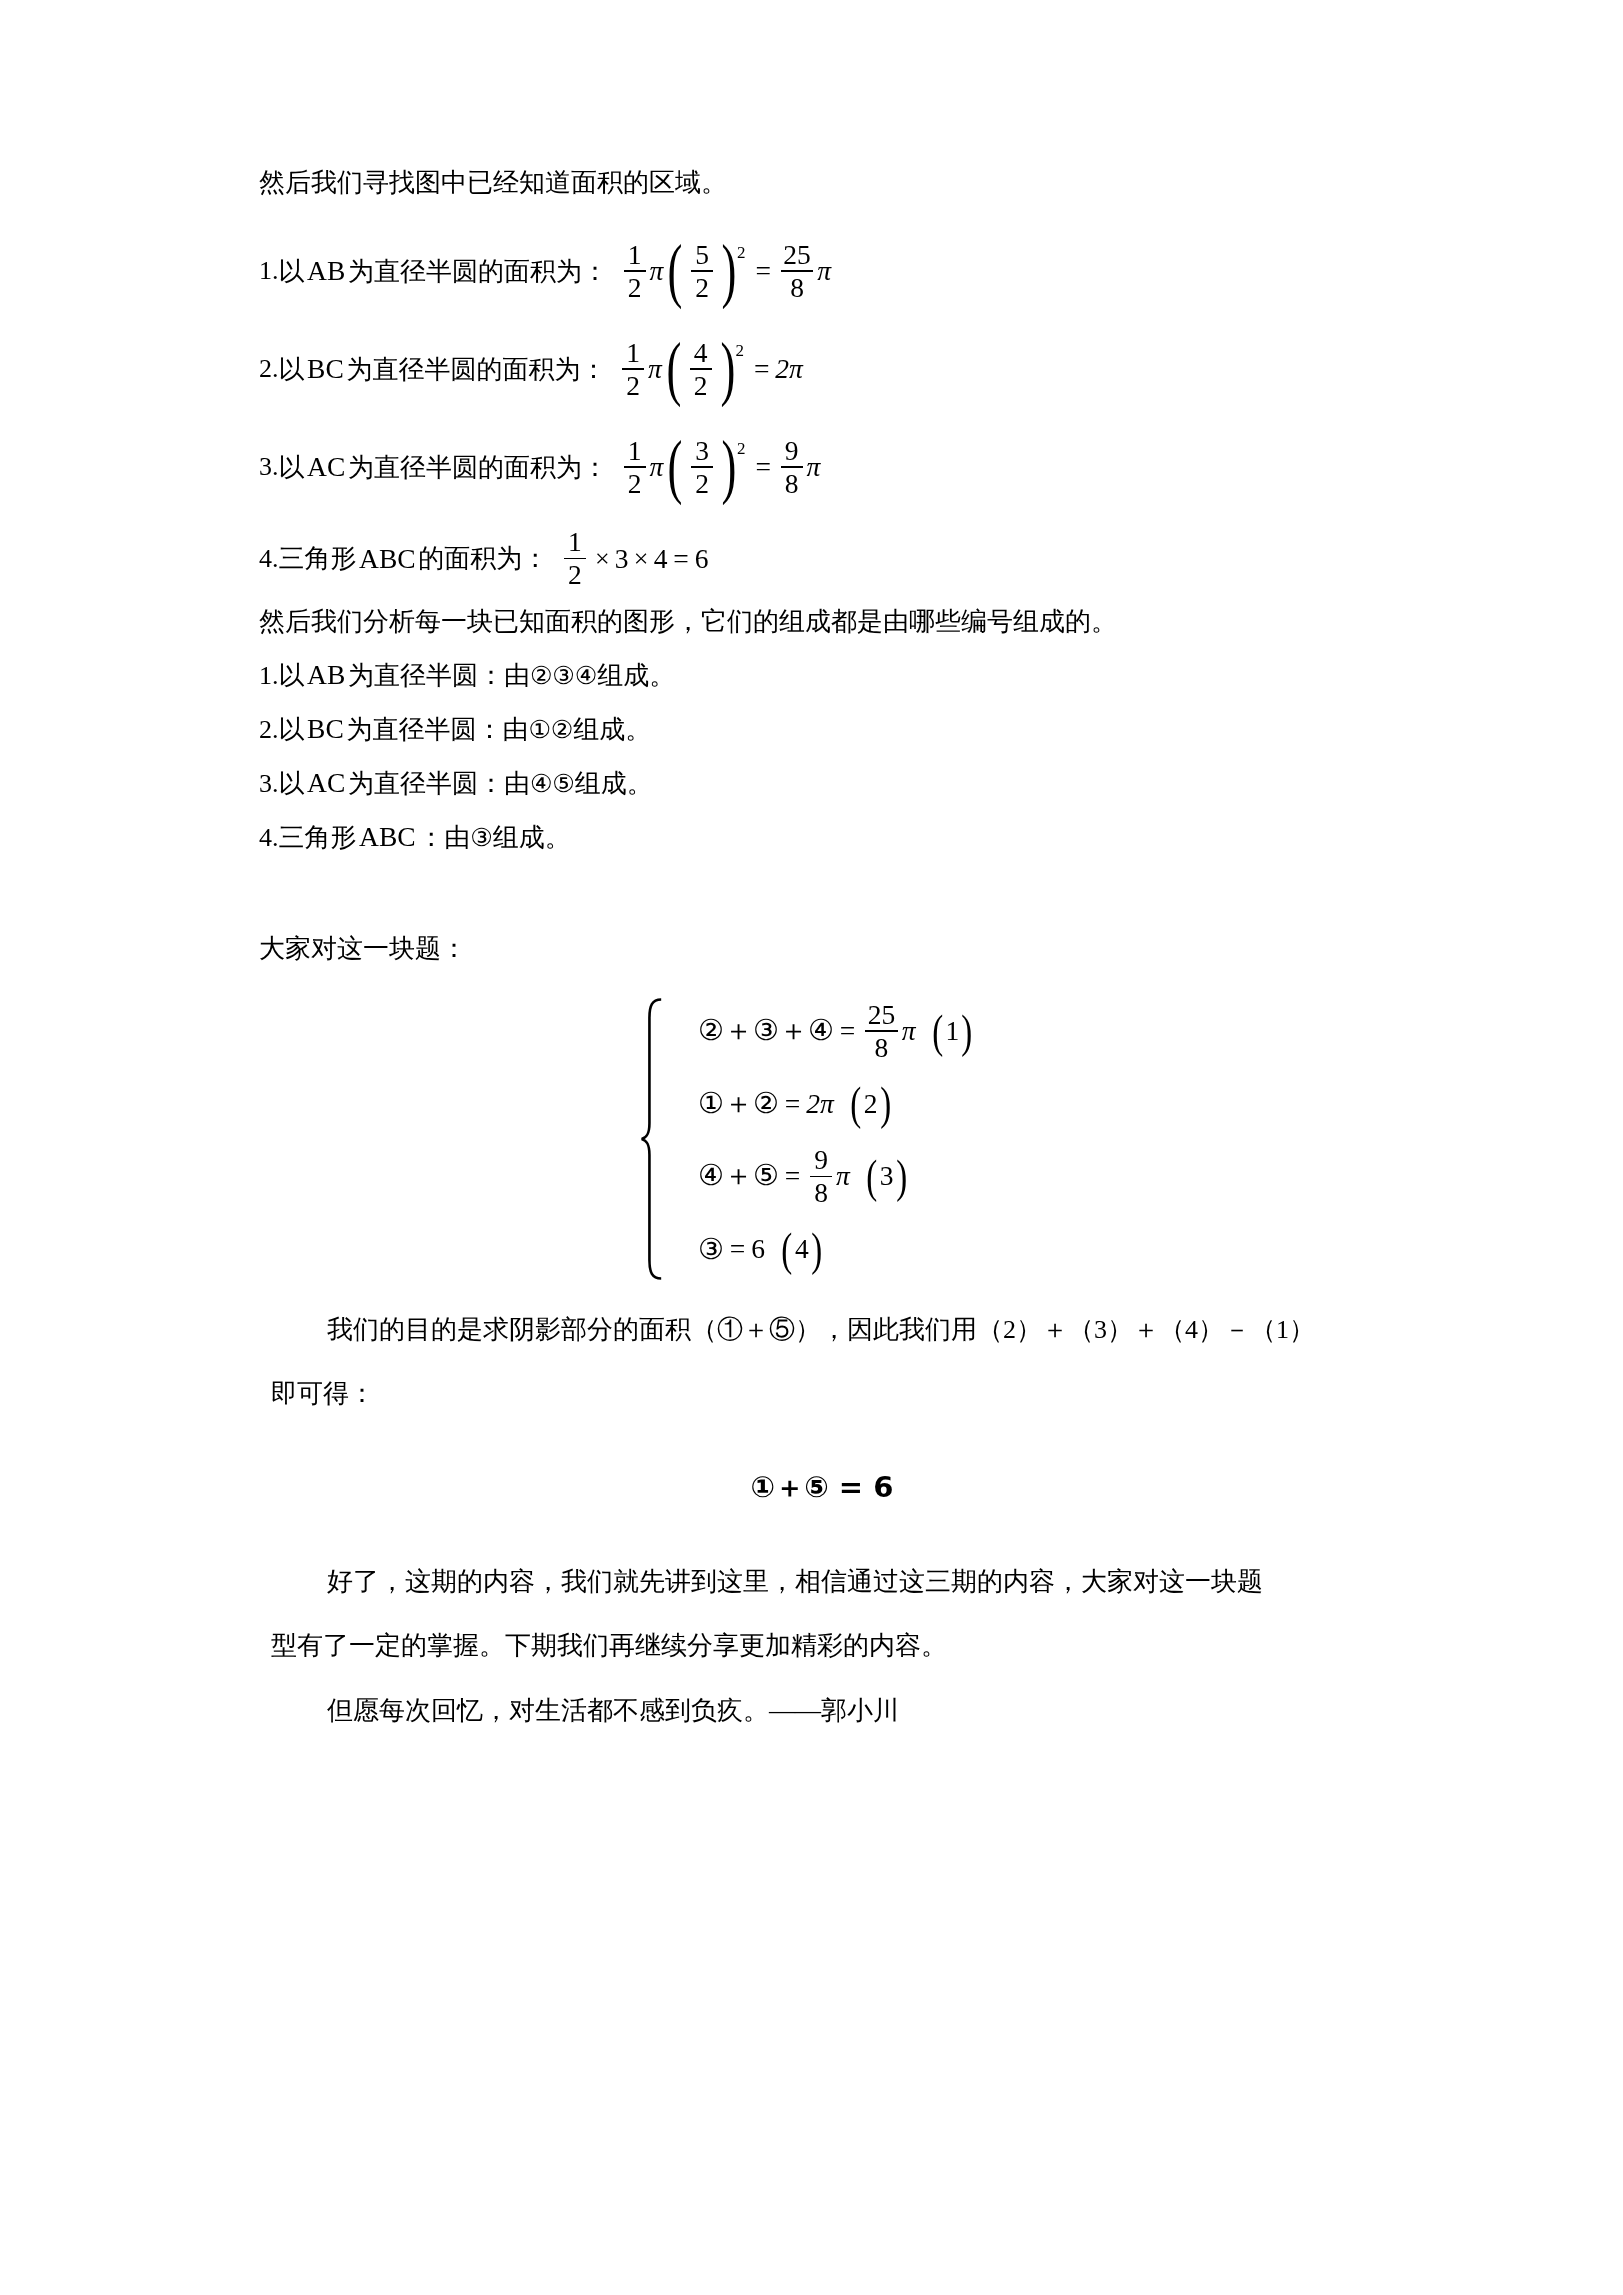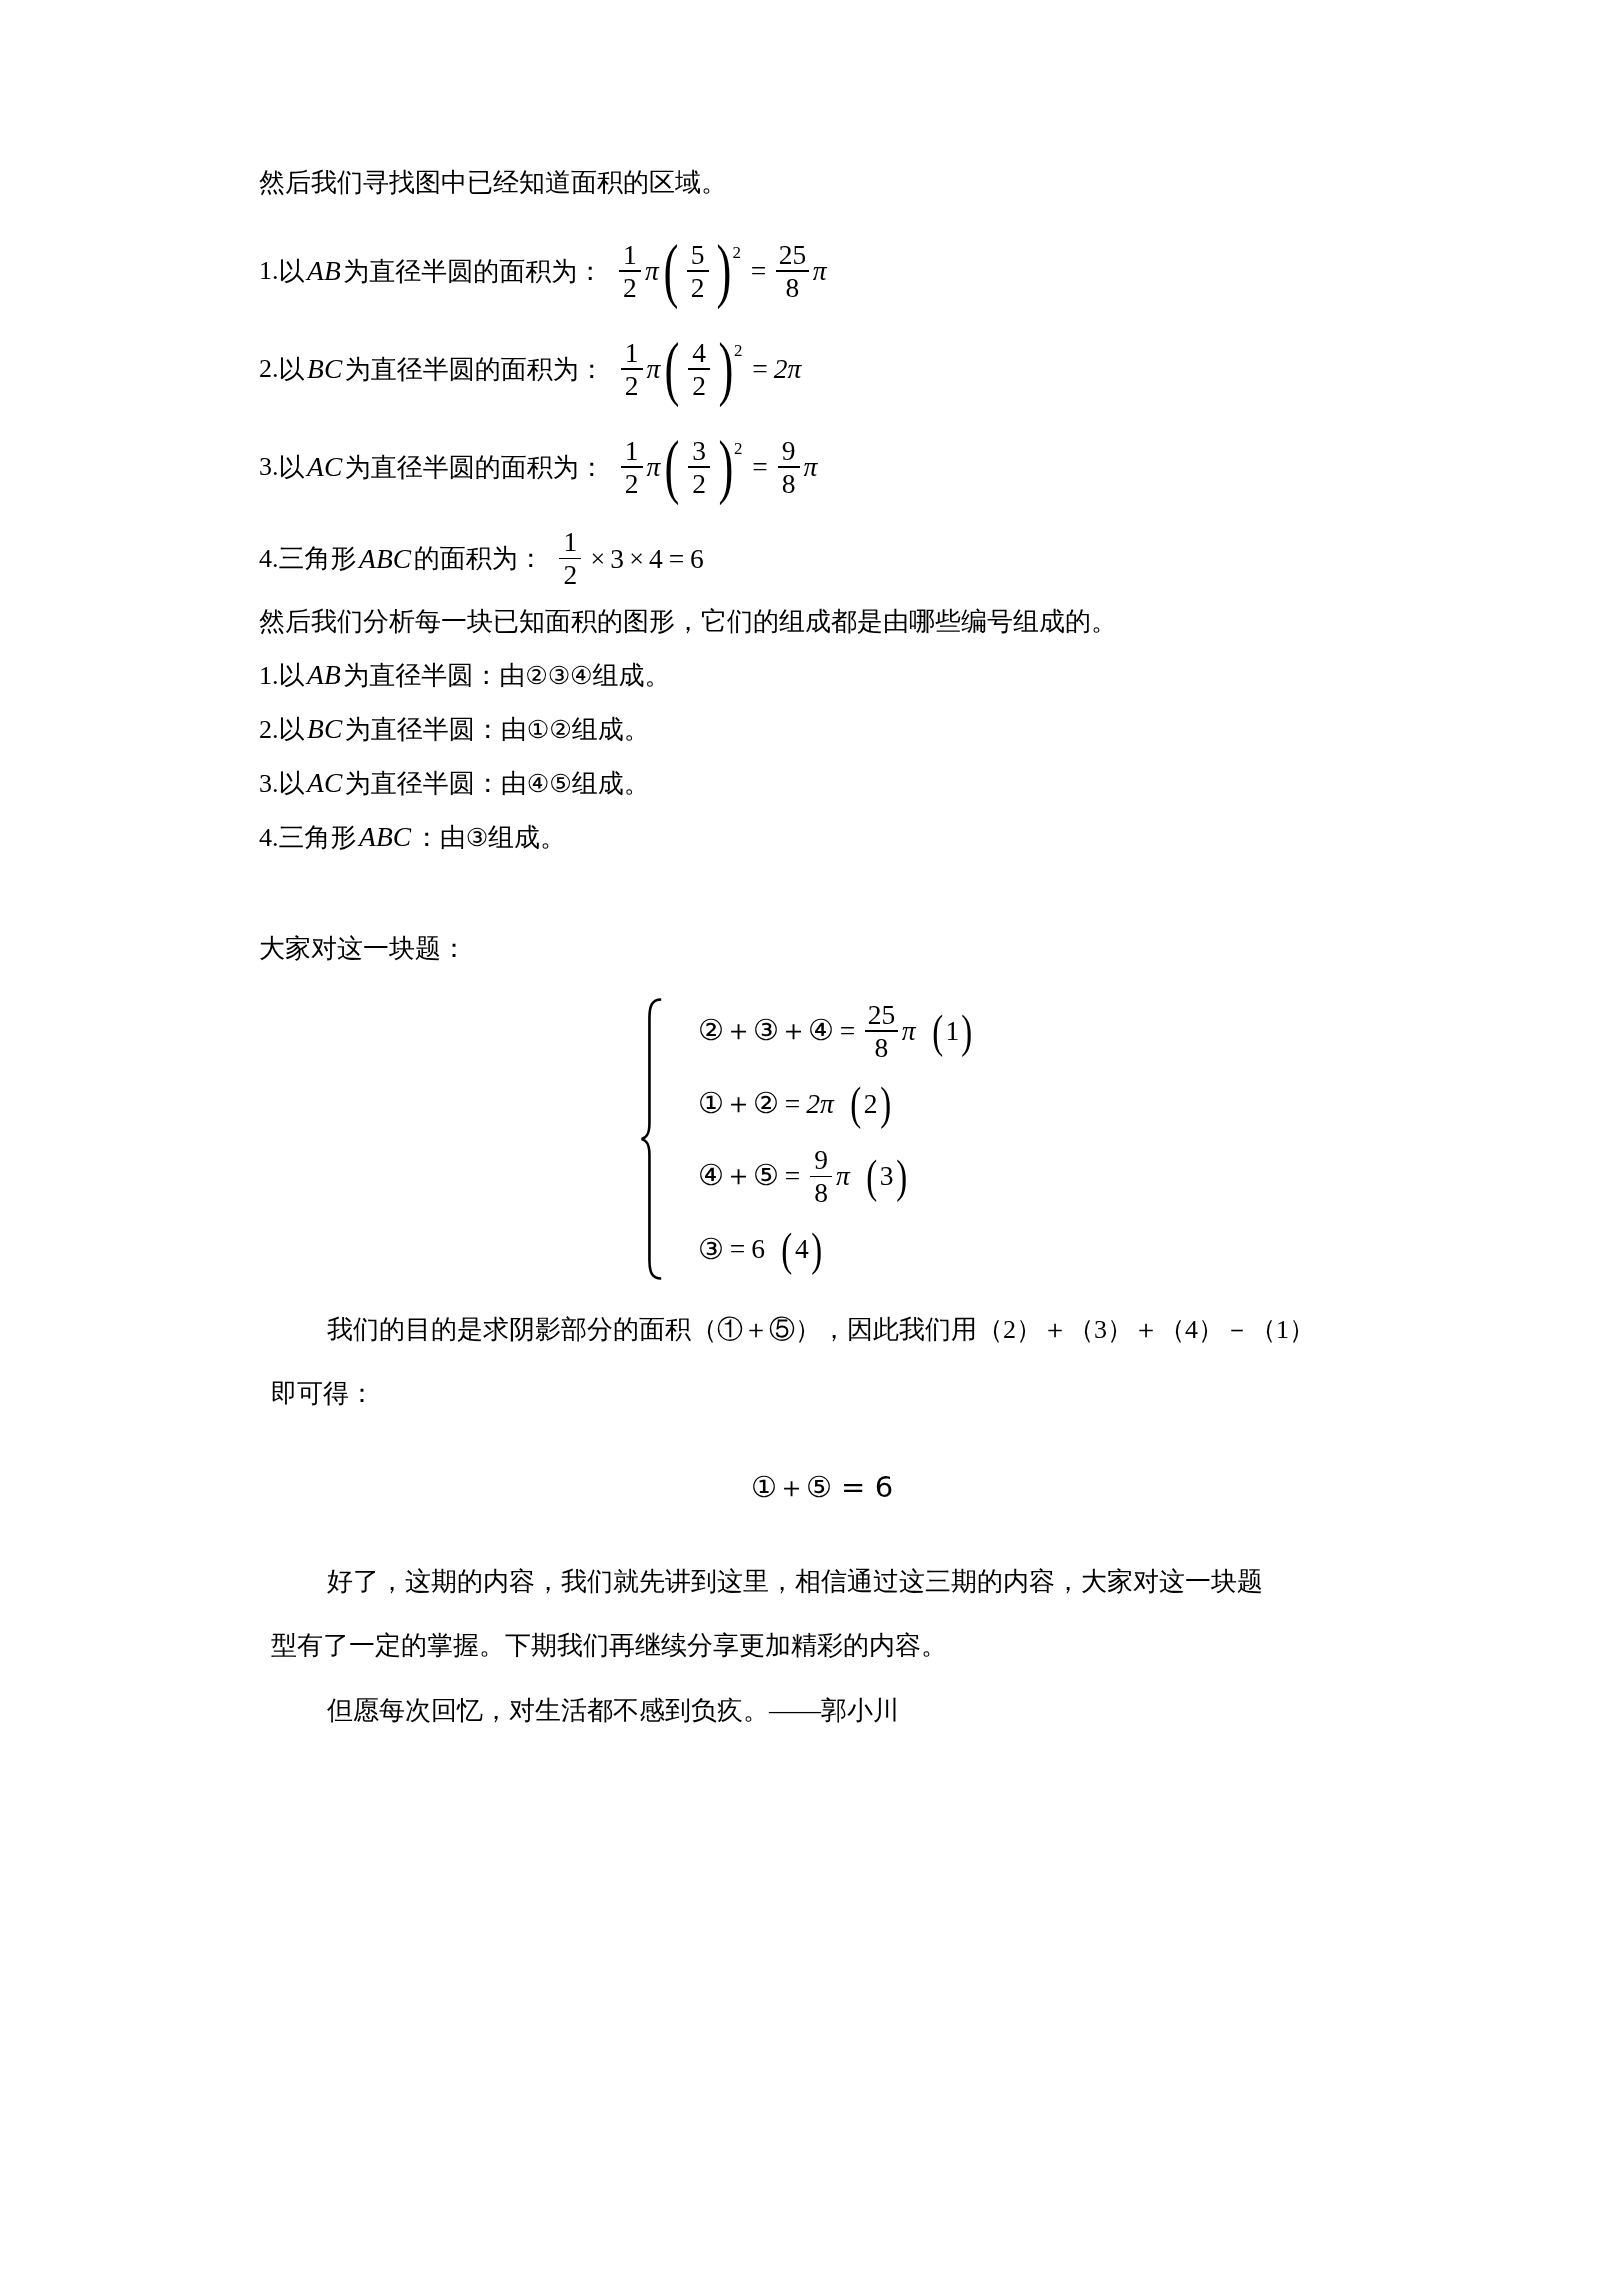--- a/index.html
+++ b/index.html
@@ -40,21 +40,20 @@
   .sp-40  { height: 26px; }
   .sp-30  { height: 19.6px; }
   .sp-22  { height: 14.4px; }
   .sp-130 { height: 85px; }
   .sp-75  { height: 49px; }
   .sp-50  { height: 33px; }
 
   
   .mvar {
     font-family: "Liberation Serif", "DejaVu Serif", serif;
-    font-style: italic;
     font-size: 27.5px;
     padding: 0 2.6px;
   }
   .mnum {
     font-family: "Liberation Serif", "DejaVu Serif", serif;
     font-size: 27.5px;
   }
   .pi {
     font-family: "Liberation Serif", "DejaVu Serif", serif;
     font-style: italic;
@@ -182,20 +181,21 @@
     font-family: "Liberation Serif", "DejaVu Serif", serif;
   }
 
   
   .center-eq {
     display: flex;
     justify-content: center;
     align-items: flex-end;
     font-size: 27.5px;
     white-space: nowrap;
+    font-weight: bold;
   }
 
   .indent-para {
     font-size: 26px;
     line-height: 1.0;
     white-space: nowrap;
     margin: 12px;
   }
   .ind { display: inline-block; width: 56px; }
 </style>

